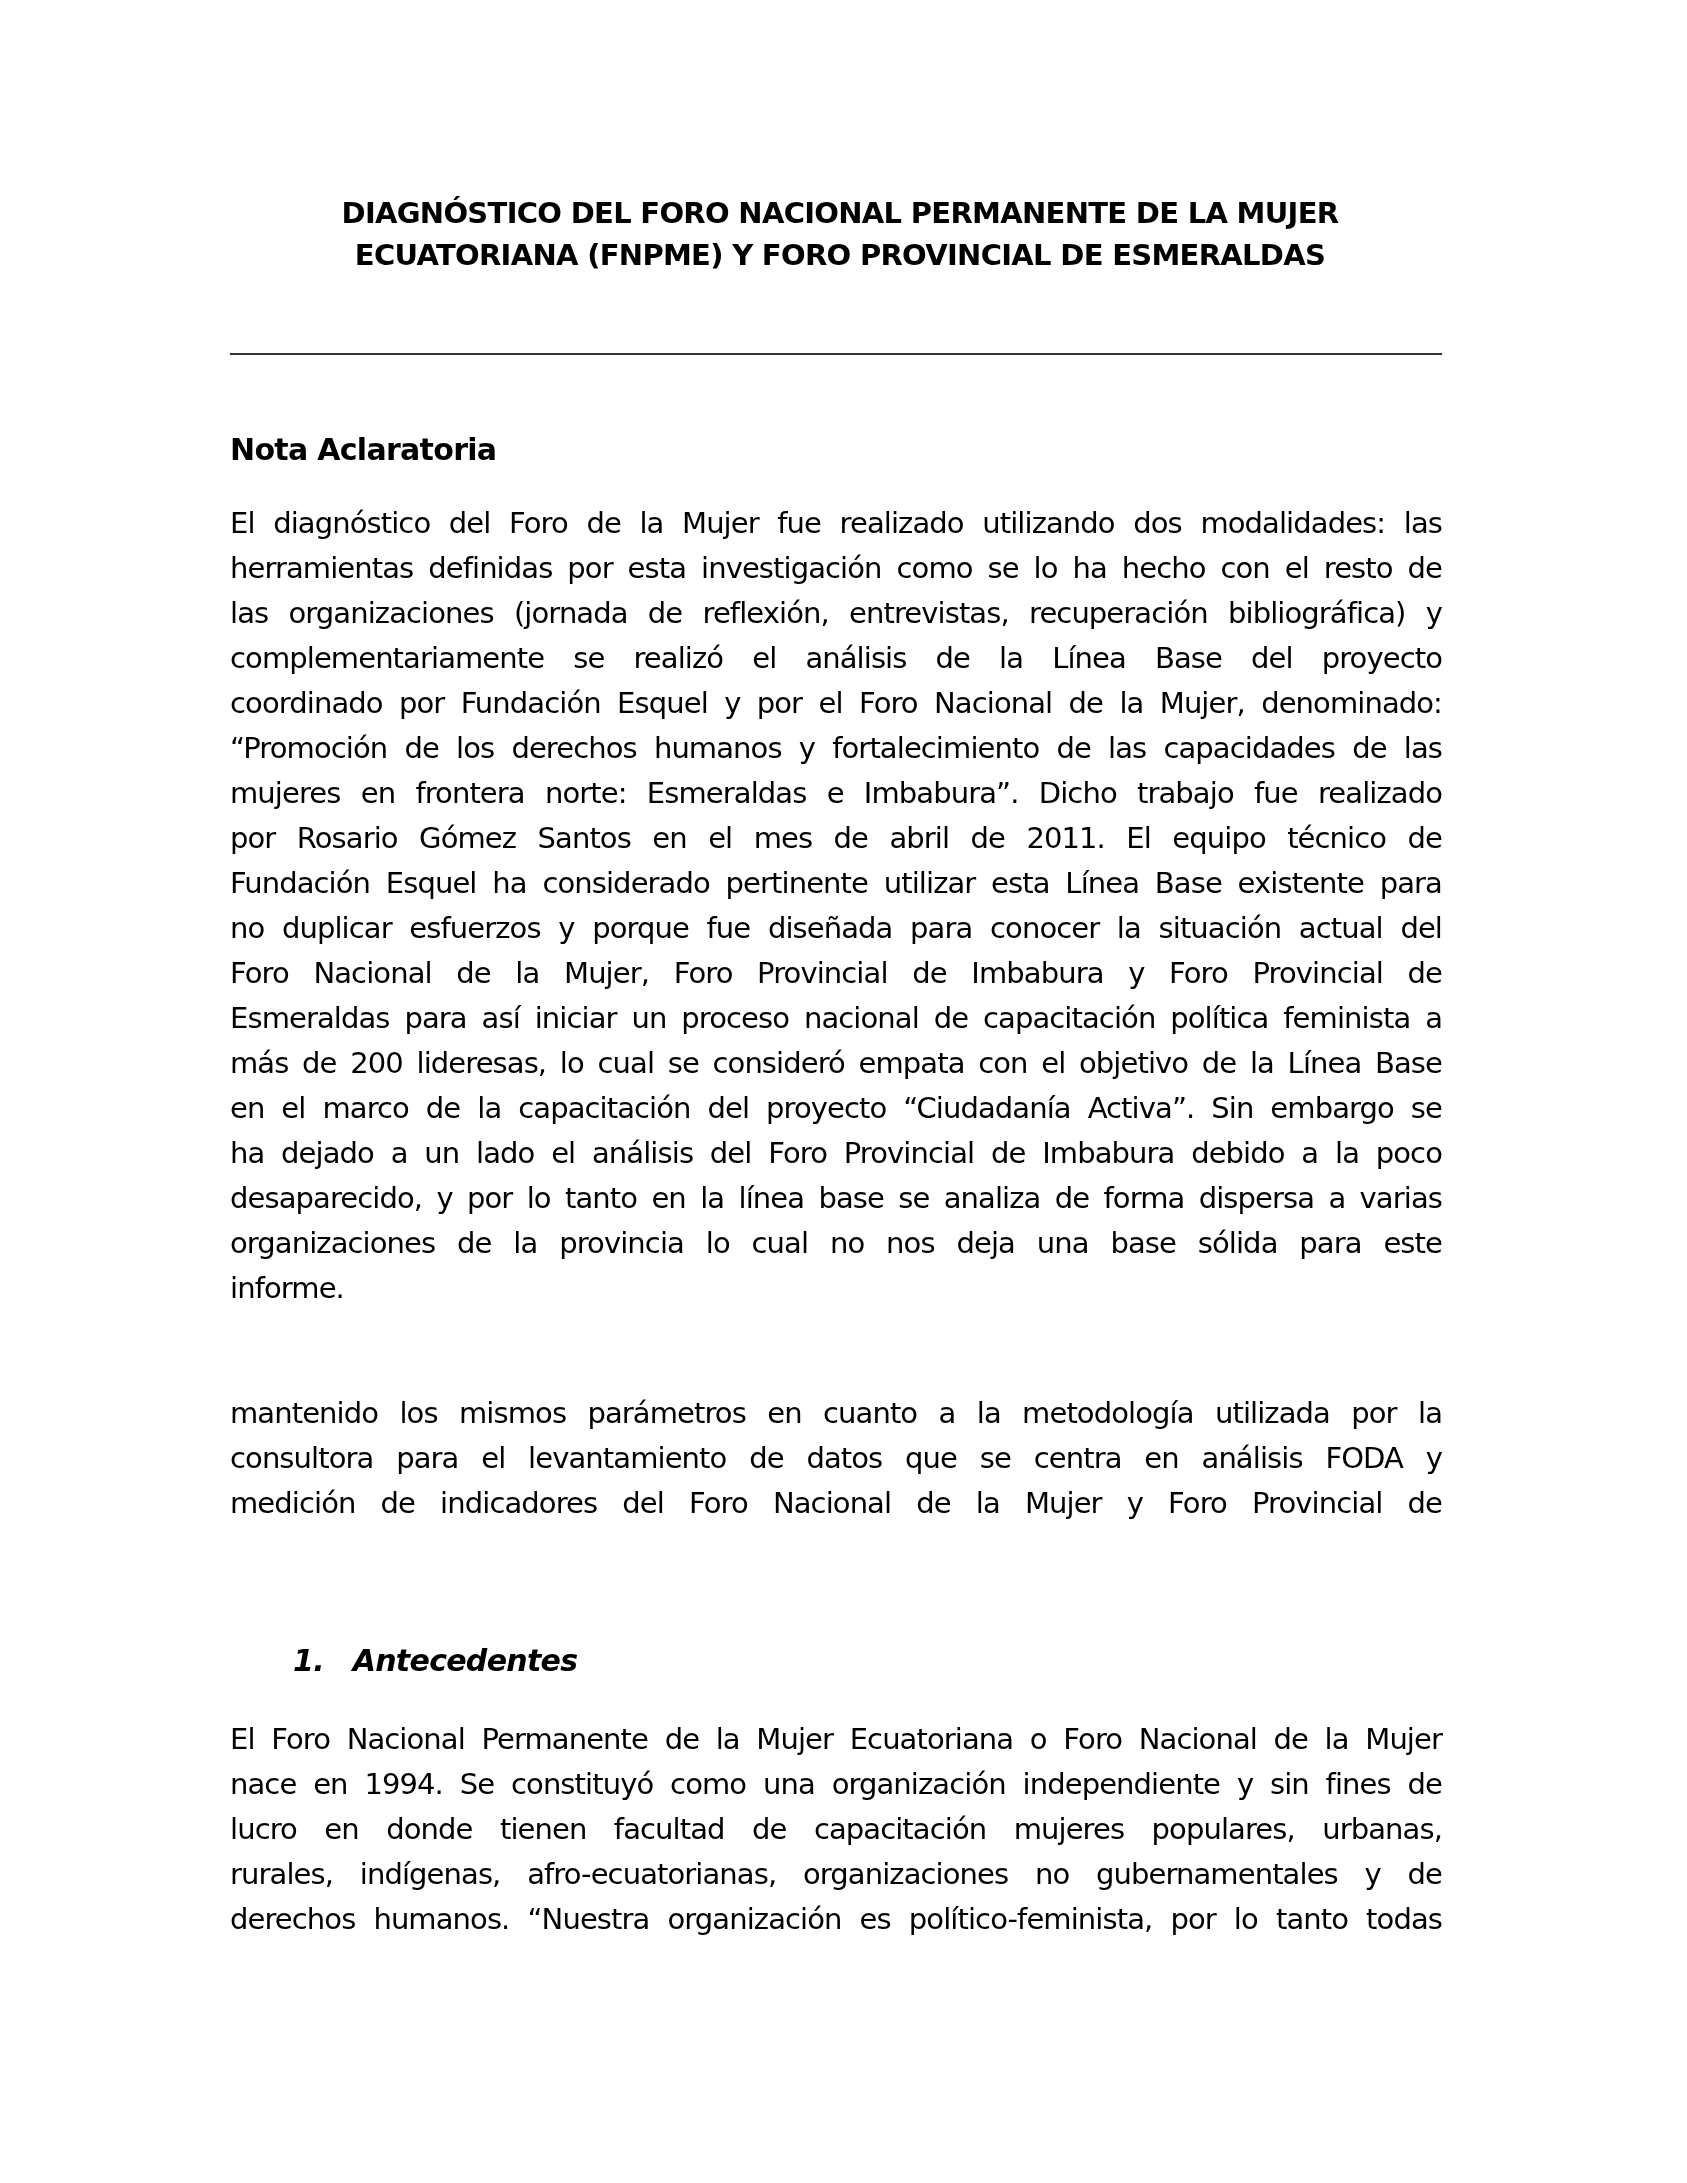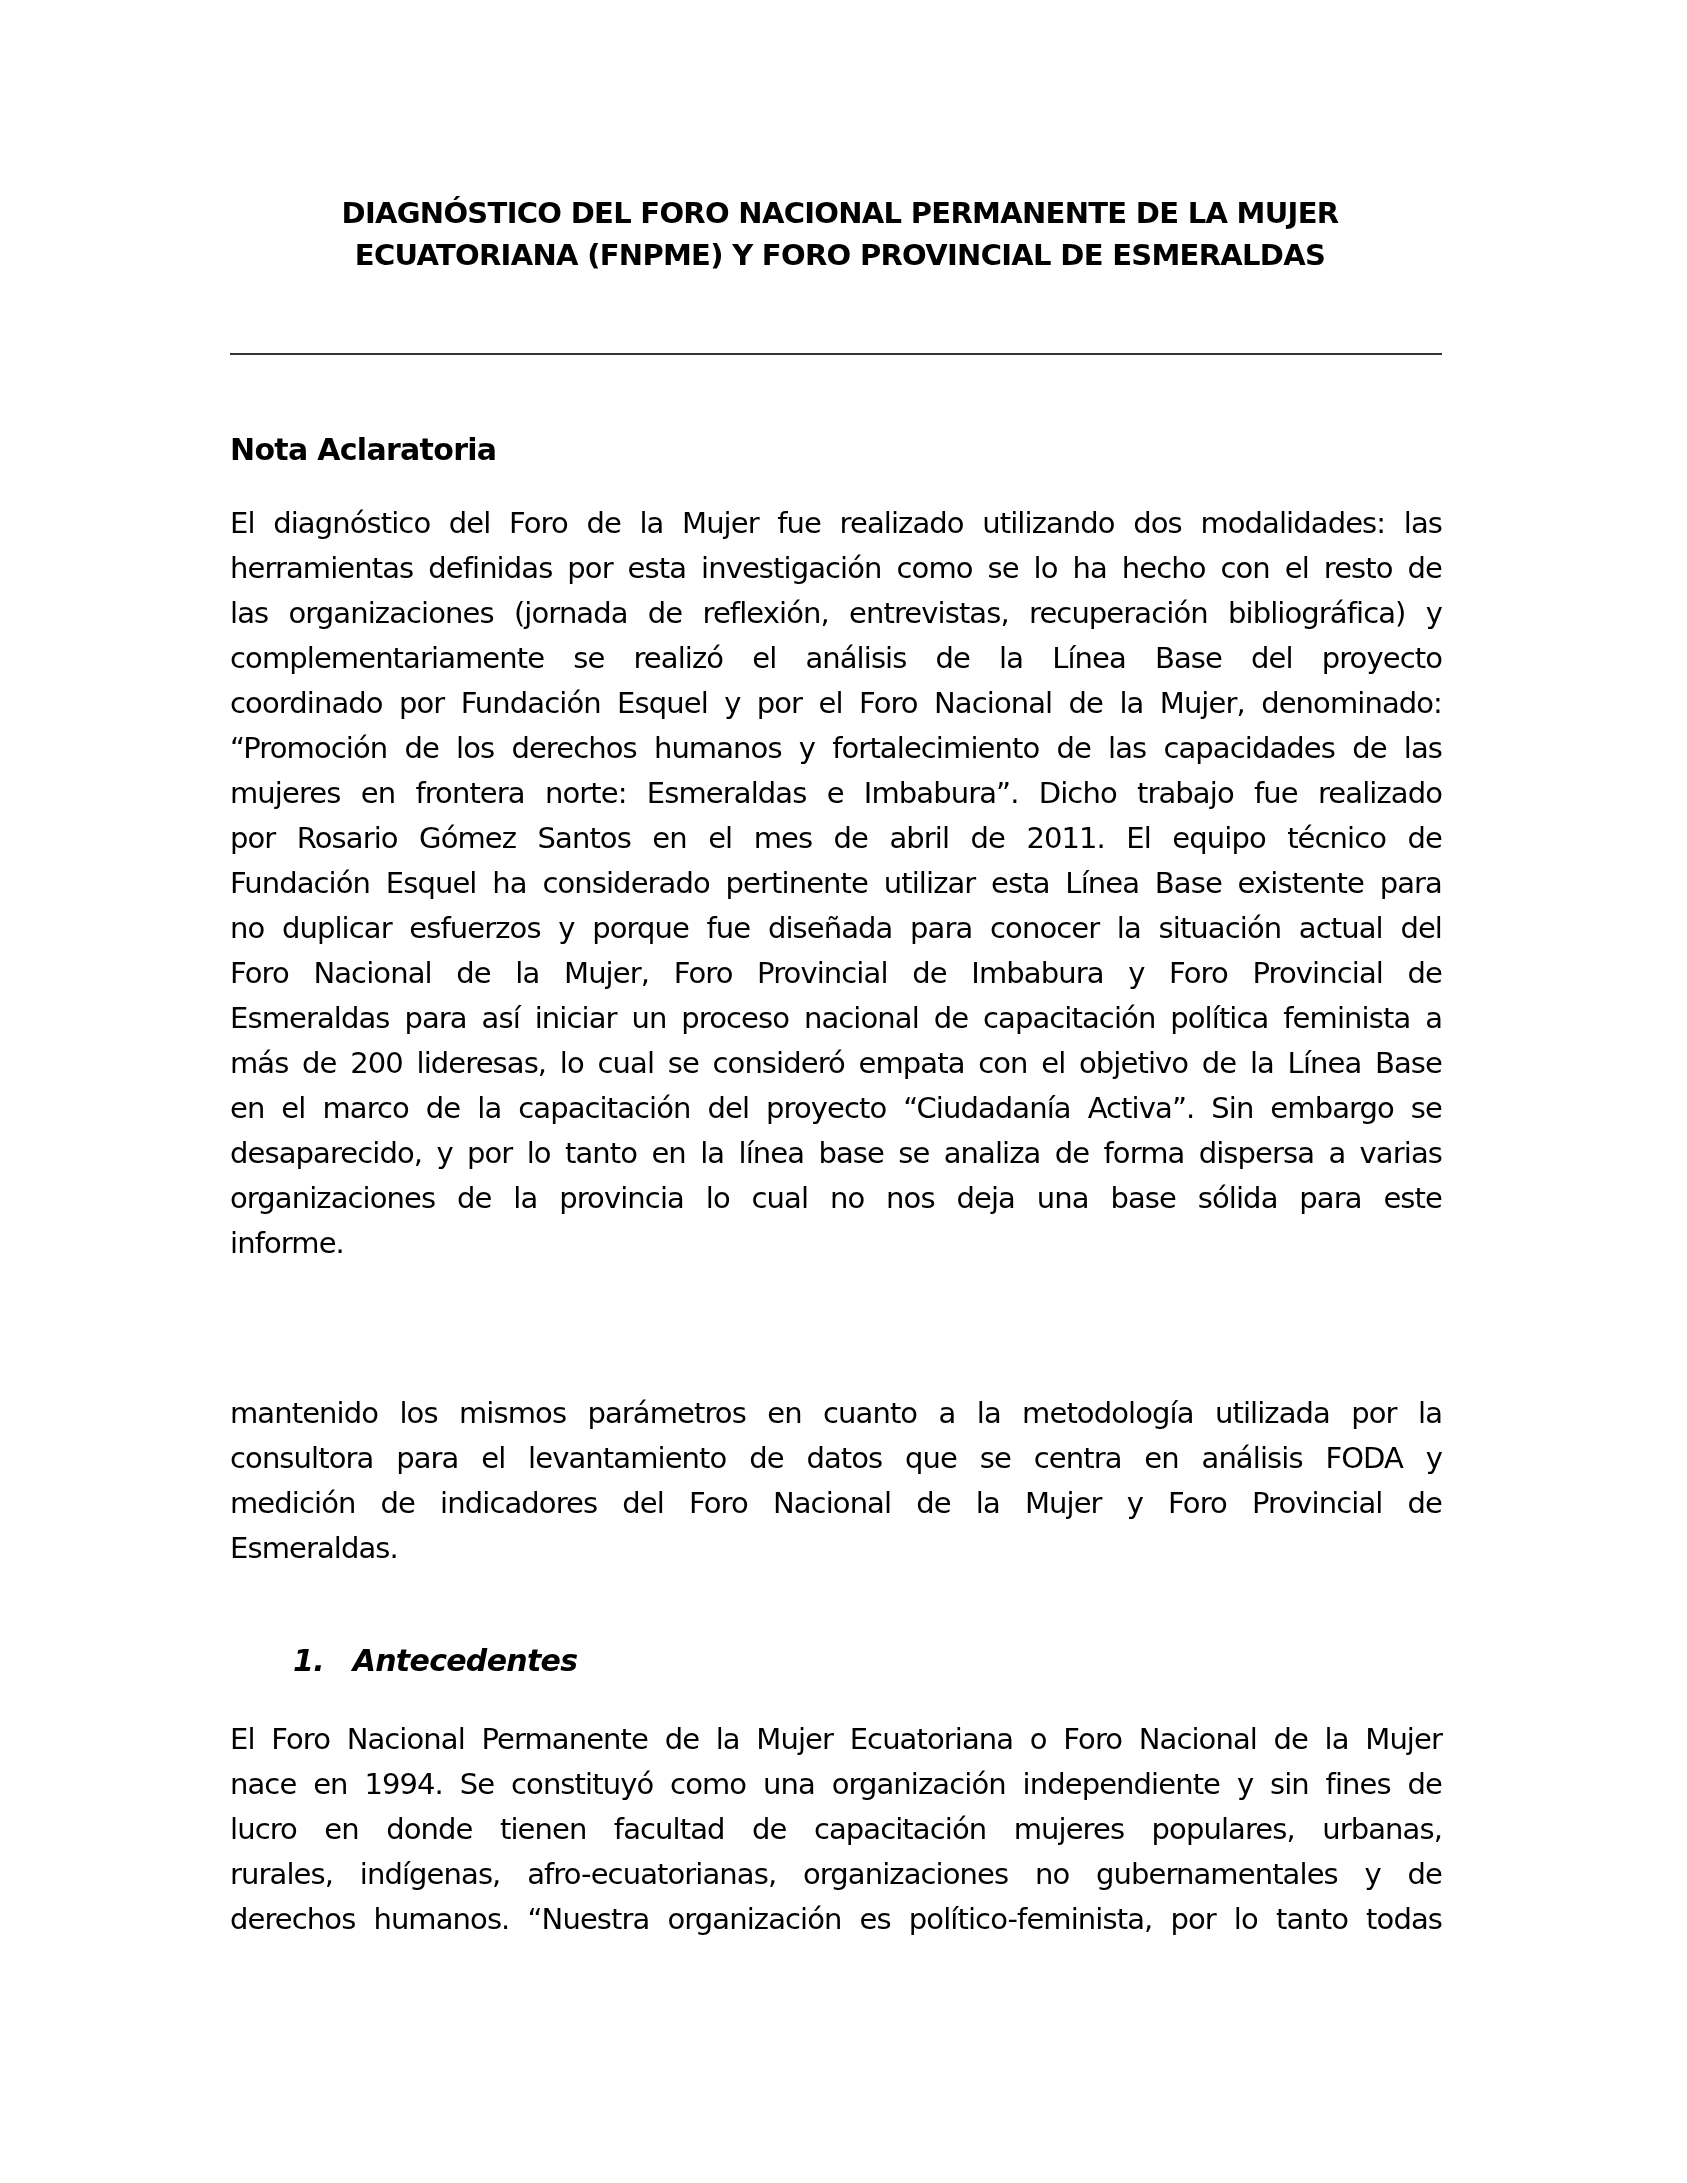--- a/index.html
+++ b/index.html
@@ -45,30 +45,30 @@
     <span class="line">coordinado por Fundación Esquel y por el Foro Nacional de la Mujer, denominado:</span>
     <span class="line">“Promoción de los derechos humanos y fortalecimiento de las capacidades de las</span>
     <span class="line">mujeres en frontera norte: Esmeraldas e Imbabura”. Dicho trabajo fue realizado</span>
     <span class="line">por Rosario Gómez Santos en el mes de abril de 2011. El equipo técnico de</span>
     <span class="line">Fundación Esquel ha considerado pertinente utilizar esta Línea Base existente  para</span>
     <span class="line">no duplicar esfuerzos y porque fue diseñada para conocer la situación actual del</span>
     <span class="line">Foro Nacional de la Mujer, Foro Provincial de Imbabura y Foro Provincial de</span>
     <span class="line">Esmeraldas para así iniciar un proceso nacional de capacitación política feminista a</span>
     <span class="line">más de 200 lideresas, lo cual se consideró empata con el objetivo de la Línea Base</span>
     <span class="line">en el marco de la capacitación del proyecto “Ciudadanía Activa”. Sin embargo se</span>
+    <span class="line">ha dejado a un lado el análisis del  Foro Provincial de Imbabura debido a la poco</span>
     <span class="line">desaparecido, y por lo tanto en la línea base se analiza de forma dispersa a varias</span>
     <span class="line">organizaciones de la provincia lo cual no nos deja una base sólida para este</span>
     <span class="line last">informe.</span>
   </div>
 
   <div class="para" style="top:1383px;">
     <span class="line">mantenido los mismos parámetros en cuanto a la metodología utilizada por la</span>
     <span class="line">consultora para el levantamiento de datos que se centra en análisis FODA y</span>
     <span class="line">medición de indicadores del Foro Nacional de la Mujer y Foro Provincial de</span>
-    <span class="line last">Esmeraldas.</span>
   </div>
 
   <div class="heading" style="top:1641px;left:63px;font-style:italic;">
     <span>1.</span>
     <span style="display:inline-block;width:9.3px;"></span>
     <span>Antecedentes</span>
   </div>
 
   <div class="para" style="top:1709px;">
     <span class="line">El Foro Nacional Permanente de la Mujer Ecuatoriana o Foro Nacional de la Mujer</span>

